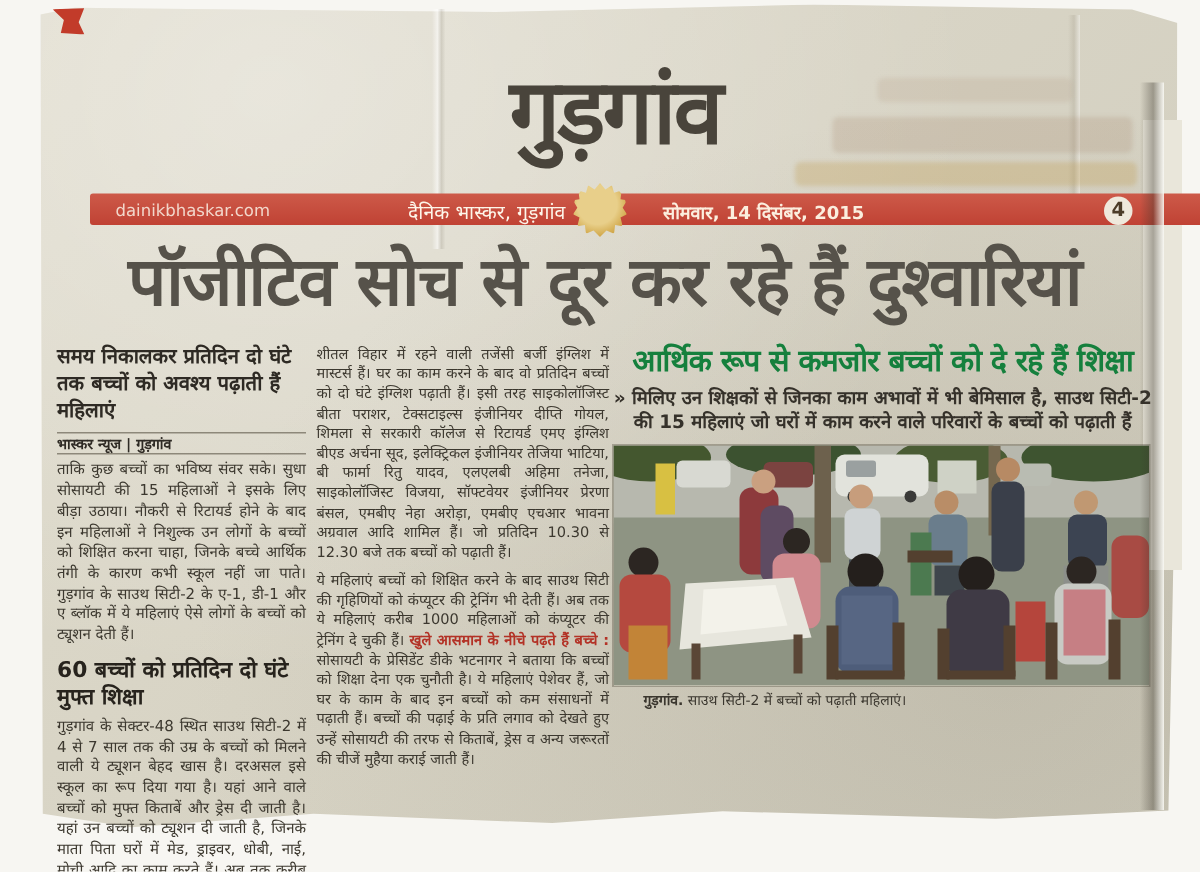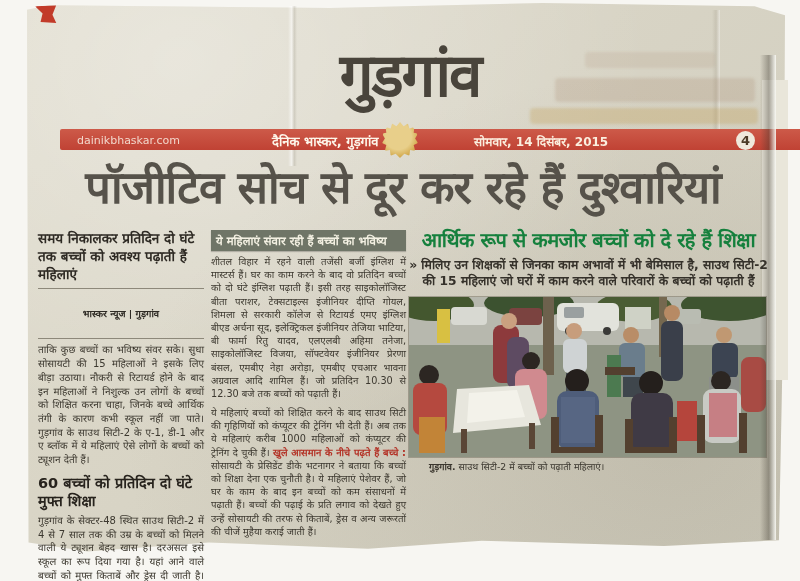--- a/index.html
+++ b/index.html
@@ -31,36 +31,36 @@
   .g1{left:555px;top:78px;width:200px;height:24px;}
   .g2{left:530px;top:108px;width:228px;height:16px;background:rgba(190,150,70,.28);}
   .g3{left:585px;top:52px;width:130px;height:16px;background:rgba(160,125,100,.14);}
 
   .masthead{position:absolute;left:240px;top:36px;width:340px;text-align:center;
     font-size:60px;font-weight:bold;color:#49443b;letter-spacing:-2px;line-height:1.3;}
 
   .topbar{position:absolute;left:60px;top:129px;width:708px;height:21px;
     background:linear-gradient(180deg,#cd5a49,#c04234);border-radius:2px;padding-left:37px;}
   .topbar .site{position:absolute;left:17px;top:5px;font-size:11px;color:#f2d7cb;}
-  .topbar .pname{position:absolute;left:212px;top:3px;font-size:13px;font-weight:bold;color:#fdf6ea;}
-  .topbar .date{position:absolute;left:382px;top:4px;font-size:12px;font-weight:bold;color:#fbeede;margin-left:32px;}
+  .topbar .pname{position:absolute;left:212px;top:3px;font-size:13px;font-weight:normal;color:#fdf6ea;}
+  .topbar .date{position:absolute;left:382px;top:4px;font-size:12px;font-weight:bold;color:#fbeede;}
   .sun-seal{position:absolute;left:322px;top:-7px;width:36px;height:36px;border-radius:50%;
     background:radial-gradient(circle at 45% 40%, #e8cf8a 0 45%, #d3ab4f 70%, #c1923a);
     clip-path:polygon(50% 0,60% 12%,72% 4%,76% 18%,90% 14%,88% 30%,100% 32%,92% 46%,100% 58%,88% 64%,92% 80%,78% 78%,76% 94%,62% 88%,50% 100%,38% 88%,24% 94%,22% 78%,8% 80%,12% 64%,0 58%,8% 46%,0 32%,12% 30%,10% 14%,24% 18%,28% 4%,40% 12%);}
   .page-badge{position:absolute;left:676px;top:2px;width:19px;height:19px;border-radius:50%;
     background:#efe9dc;color:#4c3c28;font-size:13px;font-weight:bold;text-align:center;line-height:19px;}
 
   .main-headline{position:absolute;left:50px;top:158px;width:706px;text-align:center;
     font-size:45px;font-weight:bold;color:#56524a;letter-spacing:-1px;white-space:nowrap;line-height:1.35;}
 
   
   .col-left{position:absolute;left:38px;top:230px;width:166px;color:#38342c;}
   .lc-subhead{font-size:13.5px;font-weight:bold;line-height:1.32;color:#2e2a24;}
-  .lc-byline{margin:5px 0 4px;text-align:center;font-size:9.5px;font-weight:bold;color:#2e2a24;
-    border-top:1px solid #8d887a;border-bottom:1px solid #8d887a;padding:18px 0;}
+  .lc-byline{margin:5px 0 4px;font-size:9.5px;font-weight:bold;color:#2e2a24;
+    border-top:1px solid #8d887a;border-bottom:1px solid #8d887a;padding:0 0;}
   .lc-body{font-size:10px;line-height:1.37;text-align:justify;color:#3c382f;}
   .lc-subhead2{margin:7px 0 4px;font-size:14.5px;font-weight:bold;line-height:1.25;color:#27231d;}
 
   .col-mid{position:absolute;left:211px;top:230px;width:195px;color:#38342c;}
   .sec-header{background:#6f7567;color:#f3f0e2;font-size:11.5px;font-weight:bold;
     padding:3px 5px;margin-bottom:4px;box-shadow:0 1px 1px rgba(0,0,0,.2);}
   .mc-body{font-size:9.7px;line-height:1.36;text-align:justify;color:#3c382f;margin-bottom:6px;}
   .red-inline{color:#b33226;font-weight:bold;}
 
   .col-right{position:absolute;left:409px;top:228px;width:359px;}
@@ -100,21 +100,20 @@
 
 <div class="col-left">
   <div class="lc-subhead">समय निकालकर प्रतिदिन दो घंटे तक बच्चों को अवश्य पढ़ाती हैं महिलाएं</div>
   <div class="lc-byline">भास्कर न्यूज | गुड़गांव</div>
   <div class="lc-body">ताकि कुछ बच्चों का भविष्य संवर सके। सुधा सोसायटी की 15 महिलाओं ने इसके लिए बीड़ा उठाया। नौकरी से रिटायर्ड होने के बाद इन महिलाओं ने निशुल्क उन लोगों के बच्चों को शिक्षित करना चाहा, जिनके बच्चे आर्थिक तंगी के कारण कभी स्कूल नहीं जा पाते। गुड़गांव के साउथ सिटी-2 के ए-1, डी-1 और ए ब्लॉक में ये महिलाएं ऐसे लोगों के बच्चों को ट्यूशन देती हैं।</div>
   <div class="lc-subhead2">60 बच्चों को प्रतिदिन दो घंटे मुफ्त शिक्षा</div>
   <div class="lc-body">गुड़गांव के सेक्टर-48 स्थित साउथ सिटी-2 में 4 से 7 साल तक की उम्र के बच्चों को मिलने वाली ये ट्यूशन बेहद खास है। दरअसल इसे स्कूल का रूप दिया गया है। यहां आने वाले बच्चों को मुफ्त किताबें और ड्रेस दी जाती है। यहां उन बच्चों को ट्यूशन दी जाती है, जिनके माता पिता घरों में मेड, ड्राइवर, धोबी, नाई, मोची आदि का काम करते हैं। अब तक करीब 60 बच्चों को ट्यूशन दी जा रही है। इन्हें ये महिलाएं प्रतिदिन दो घंटे मुफ्त शिक्षा देती हैं।</div>
 </div>
 
 <div class="col-mid">
-  <div class="sec-header">ये महिलाएं संवार रही हैं बच्चों का भविष्य</div>
   <div class="mc-body">शीतल विहार में रहने वाली तजेंसी बर्जी इंग्लिश में मास्टर्स हैं। घर का काम करने के बाद वो प्रतिदिन बच्चों को दो घंटे इंग्लिश पढ़ाती हैं। इसी तरह साइकोलॉजिस्ट बीता पराशर, टेक्सटाइल्स इंजीनियर दीप्ति गोयल, शिमला से सरकारी कॉलेज से रिटायर्ड एमए इंग्लिश बीएड अर्चना सूद, इलेक्ट्रिकल इंजीनियर तेजिया भाटिया, बी फार्मा रितु यादव, एलएलबी अहिमा तनेजा, साइकोलॉजिस्ट विजया, सॉफ्टवेयर इंजीनियर प्रेरणा बंसल, एमबीए नेहा अरोड़ा, एमबीए एचआर भावना अग्रवाल आदि शामिल हैं। जो प्रतिदिन 10.30 से 12.30 बजे तक बच्चों को पढ़ाती हैं।</div>
   <div class="mc-body"><span>ये महिलाएं बच्चों को शिक्षित करने के बाद साउथ सिटी की गृहिणियों को कंप्यूटर की ट्रेनिंग भी देती हैं। अब तक ये महिलाएं करीब 1000 महिलाओं को कंप्यूटर की ट्रेनिंग दे चुकी हैं। </span><span class="red-inline">खुले आसमान के नीचे पढ़ते हैं बच्चे :</span><span> सोसायटी के प्रेसिडेंट डीके भटनागर ने बताया कि बच्चों को शिक्षा देना एक चुनौती है। ये महिलाएं पेशेवर हैं, जो घर के काम के बाद इन बच्चों को कम संसाधनों में पढ़ाती हैं। बच्चों की पढ़ाई के प्रति लगाव को देखते हुए उन्हें सोसायटी की तरफ से किताबें, ड्रेस व अन्य जरूरतों की चीजें मुहैया कराई जाती हैं।</span></div>
 
 </div>
 
 <div class="col-right">
   <div class="r-headline">आर्थिक रूप से कमजोर बच्चों को दे रहे हैं शिक्षा</div>
   <div class="r-deck"><span>»</span> <span>मिलिए उन शिक्षकों से जिनका काम अभावों में भी बेमिसाल है, साउथ सिटी-2 की 15 महिलाएं जो घरों में काम करने वाले परिवारों के बच्चों को पढ़ाती हैं</span></div>
   <div class="photo">
     <svg viewBox="0 0 357 160" preserveAspectRatio="none">

